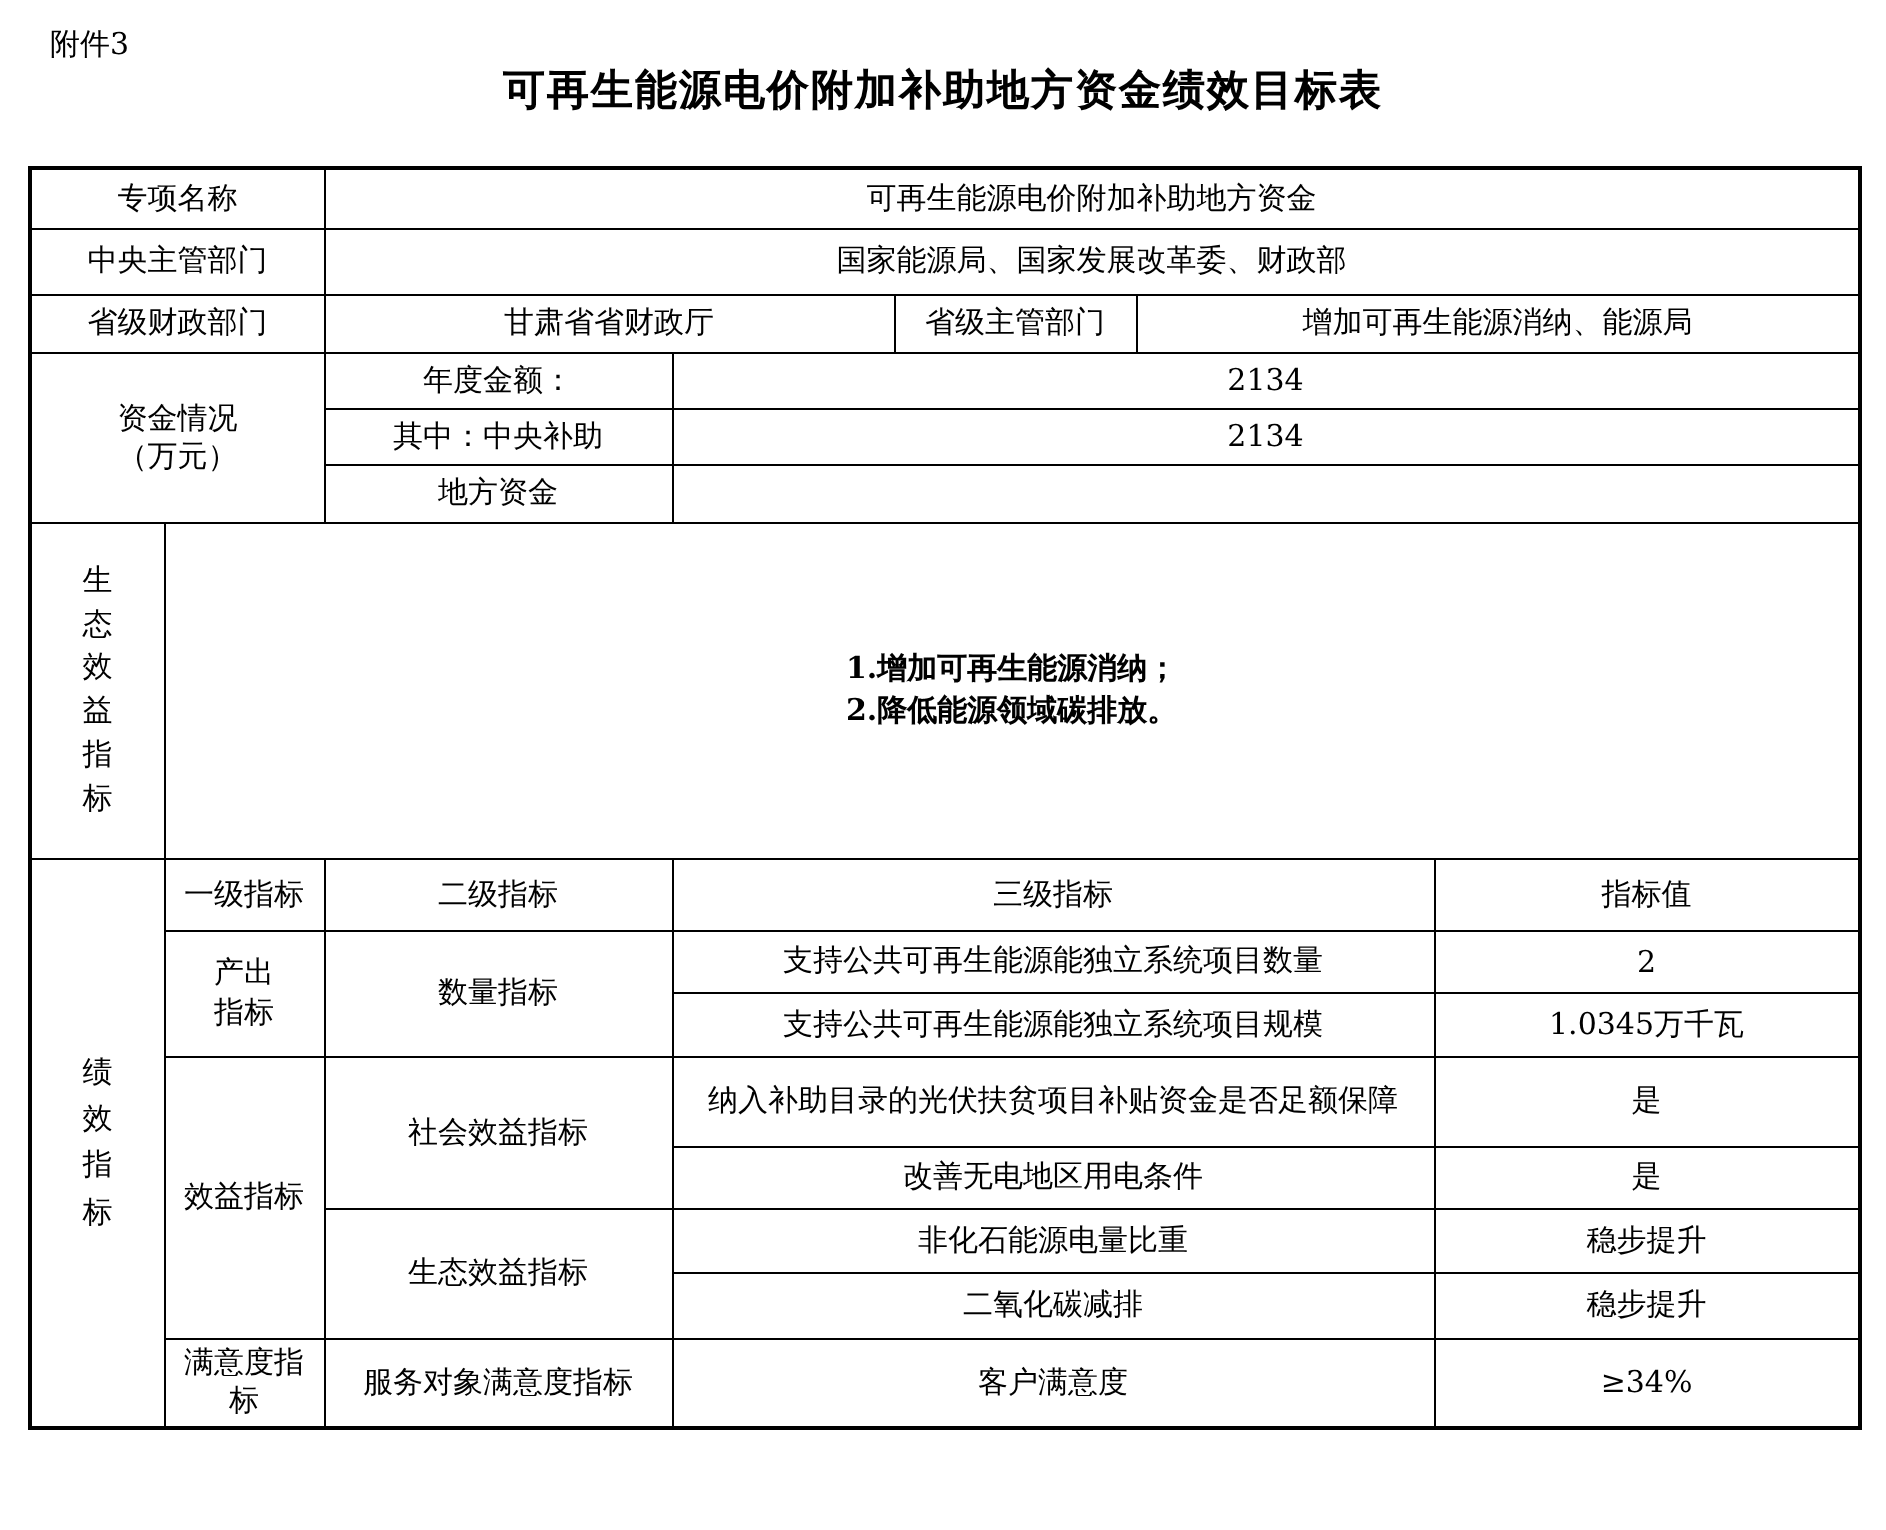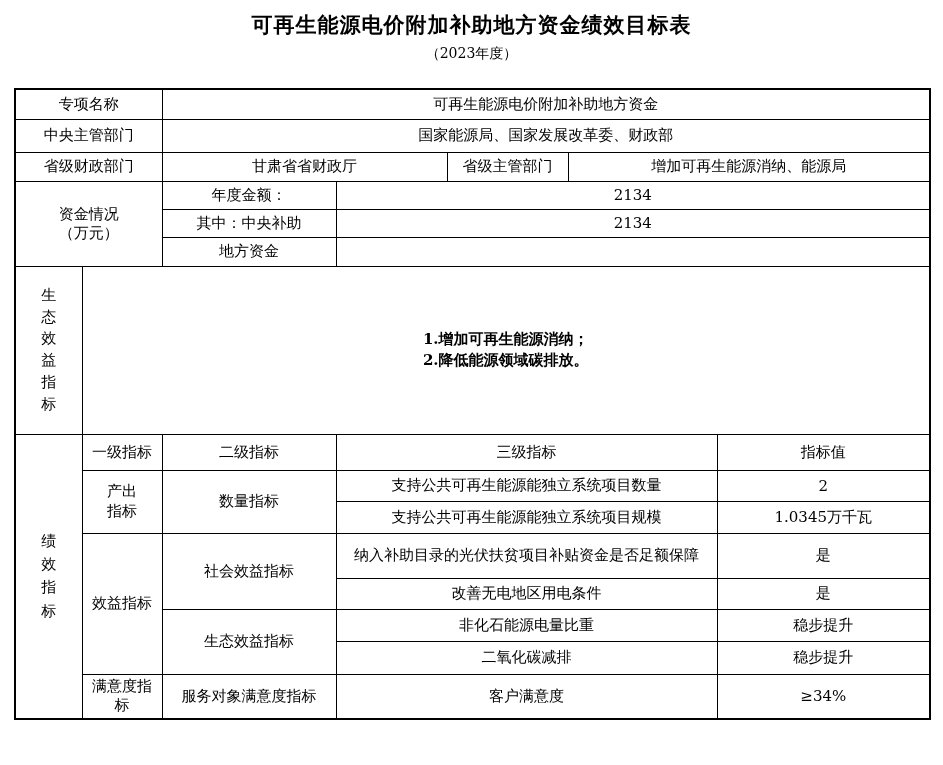--- a/index.html
+++ b/index.html
@@ -81,24 +81,24 @@
     max-width: 4.4em;
     word-break: break-all;
     line-height: 1.3;
   }
 </style>
 </head>
 <body>
 
 <div class="page">
 
+  <div class="attachment">附件3</div>
 
   <div class="doc-title">可再生能源电价附加补助地方资金绩效目标表</div>
 
-  <div class="doc-subtitle">（2023年度）</div>
 
   <table class="main">
     <colgroup>
       <col style="width:67px">
       <col style="width:80px">
       <col style="width:174px">
       <col style="width:111px">
       <col style="width:121px">
       <col style="width:149px">
       <col style="width:213px">

